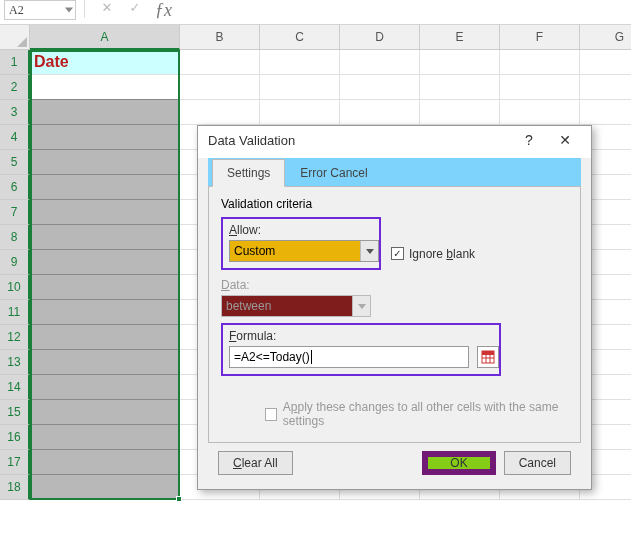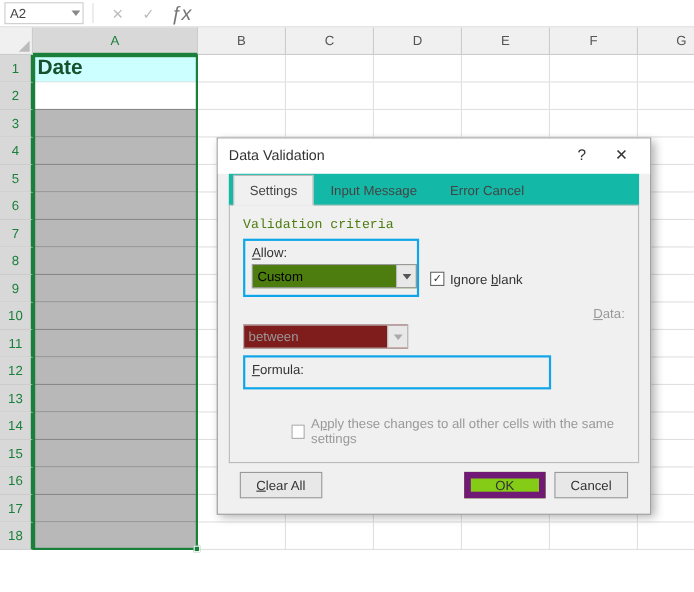--- a/index.html
+++ b/index.html
@@ -9,25 +9,25 @@
     font-size: 12px;
     background: #fff;
     width: 631px;
     height: 538px;
     overflow: hidden;
     position: relative;
   }
   
   .formula-bar {
     display: flex;
-    align-items: center;
     height: 25px;
     border-bottom: 1px solid #d4d4d4;
     background: #fff;
     padding: 0 4px;
+    font-family: Liberation Serif, serif;
   }
   .name-box {
     width: 72px;
     height: 20px;
     border: 1px solid #ccc;
     background: #fff;
     position: relative;
     display: flex;
     align-items: center;
     padding: 0 4px;
@@ -87,22 +87,22 @@
     border-right: 1px solid #e0e0e0;
     border-bottom: 1px solid #e0e0e0;
     padding: 0 4px;
     display:flex;
     align-items:center;
     overflow:hidden;
   }
   .cell.date {
     background:#ccffff;
     font-weight:bold;
-    color:#14532d;
-    font-size:19px;
+    color:#b91c1c;
+    font-size:16px;
   }
   .cell.a { background:#b8b8b8; border-right:1px solid #888; border-bottom:1px solid #888;}
   .cell.a.active { background:#fff; }
   
   .sel-overlay {
     position:absolute;
     left:30px; top:0px;
     width:150px; height:452px; 
     border:2px solid #1a7f3b;
     pointer-events:none;
@@ -128,60 +128,60 @@
   .titlebar{
     display:flex;
     align-items:center;
     padding:6px 8px 10px 10px;
     background:#fff;
   }
   .titlebar .title{ flex:1; font-size:13px; color:#333; }
   .titlebar .winbtn{ width:36px; text-align:center; font-size:14px; color:#333; cursor:default;}
   .dlg-body{ padding: 0 10px 12px 10px; }
 
-  .tabs{ display:flex; border-bottom:1px solid #bbb; background:#14b8a6; padding-left:4px;}
+  .tabs{ display:flex; border-bottom:1px solid #bbb; background:#7dd3fc; padding-left:4px;}
   .tab{
     padding:6px 14px;
     border:1px solid transparent;
     border-bottom:none;
     color:#444;
     position:relative;
     top:1px;
     cursor:default;
   }
   .tab.active{
     background:#f0f0f0;
     border-color:#bbb;
     border-bottom:1px solid #f0f0f0;
   }
   .tabpanel{
     border:1px solid #bbb;
     border-top:none;
     padding:10px 12px 14px 12px;
     background:#f0f0f0;
   }
-  .section-title{ color:#4d7c0f; margin-bottom:6px;font-family:Liberation Mono, monospace;}
+  .section-title{ color:#000000; margin-bottom:6px;}
   .fieldset-red{
-    border:2px solid #0ea5e9;
+    border:2px solid #6d28d9;
     padding:4px 0 6px 6px;
     margin-bottom:6px;
     position:relative;
     display:inline-block;
   }
   .allow-group{ width:160px; }
   .formula-group{ width:280px; }
   .lbl{ color:#333; margin-bottom:3px;}
   .lbl .ul{ text-decoration:underline; }
   .disabled .lbl, .disabled .select{ color:#999;}
   .row{ display:flex; align-items:center; gap:10px;}
   .select {
     width:150px;
     height:22px;
     border:1px solid #999;
-    background:#4d7c0f;
+    background:#eab308;
     display:flex;
     align-items:center;
     padding:0 4px;
     position:relative;
     font-size:12px;
   }
   .select.dis{ background:#7f1d1d; border-color:#bbb; color:#999;}
   .select .arrow{
     position:absolute; right:0; top:0; bottom:0;
     width:18px;
@@ -428,50 +428,63 @@
 
 <div class="dialog">
   <div class="titlebar">
     <span class="title">Data Validation</span>
     <span class="winbtn">?</span>
     <span class="winbtn">✕</span>
   </div>
   <div class="dlg-body">
     <div class="tabs">
       <div class="tab active"><span>Settings</span></div>
-      <div class="tab"><span>Input Message</span></div>
       <div class="tab"><span>Error Cancel</span></div>
     </div>
     <div class="tabpanel">
       <div class="section-title">Validation criteria</div>
 
       <div class="row">
         <div class="fieldset-red allow-group">
           <div class="lbl"><span class="ul">A</span><span>llow:</span></div>
           <div class="select">
             <span>Custom</span>
             <span class="arrow"></span>
           </div>
         </div>
         <div class="checkbox" style="margin-top:14px;">
           <span class="cb-box">✓</span>
           <span class="cb-label">Ignore <span class="ul">b</span>lank</span>
         </div>
       </div>
 
-      <div class="disabled" style="margin-top:2px;text-align:right;">
+      <div class="disabled" style="margin-top:2px;">
         <div class="lbl"><span class="ul">D</span>ata:</div>
         <div class="select dis">
           <span>between</span>
           <span class="arrow"></span>
         </div>
       </div>
 
       <div class="fieldset-red formula-group" style="margin-top:6px;">
         <div class="lbl"><span class="ul">F</span>ormula:</div>
+        <div class="formula-row">
+          <div class="formula-input">
+            <span class="caret-blink">=A2&lt;=Today()</span>
+          </div>
+          <div class="range-btn">
+            <svg viewBox="0 0 14 14">
+              <rect x="1" y="1" width="12" height="12" fill="none" stroke="#c33" stroke-width="1"></rect>
+              <rect x="1" y="1" width="12" height="4" fill="#c33"></rect>
+              <line x1="1" y1="8" x2="13" y2="8" stroke="#c33"></line>
+              <line x1="5" y1="1" x2="5" y2="13" stroke="#c33"></line>
+              <line x1="9" y1="1" x2="9" y2="13" stroke="#c33"></line>
+            </svg>
+          </div>
+        </div>
       </div>
 
       <div class="apply-row">
         <span class="cb-box unchecked"></span>
         <span>A<span style="text-decoration:underline">p</span>ply these changes to all other cells with the same settings</span>
       </div>
     </div>
     <div class="dlg-buttons">
       <div class="btn"><span class="ul" style="text-decoration:underline">C</span>lear All</div>
       <div class="spacer"></div>

